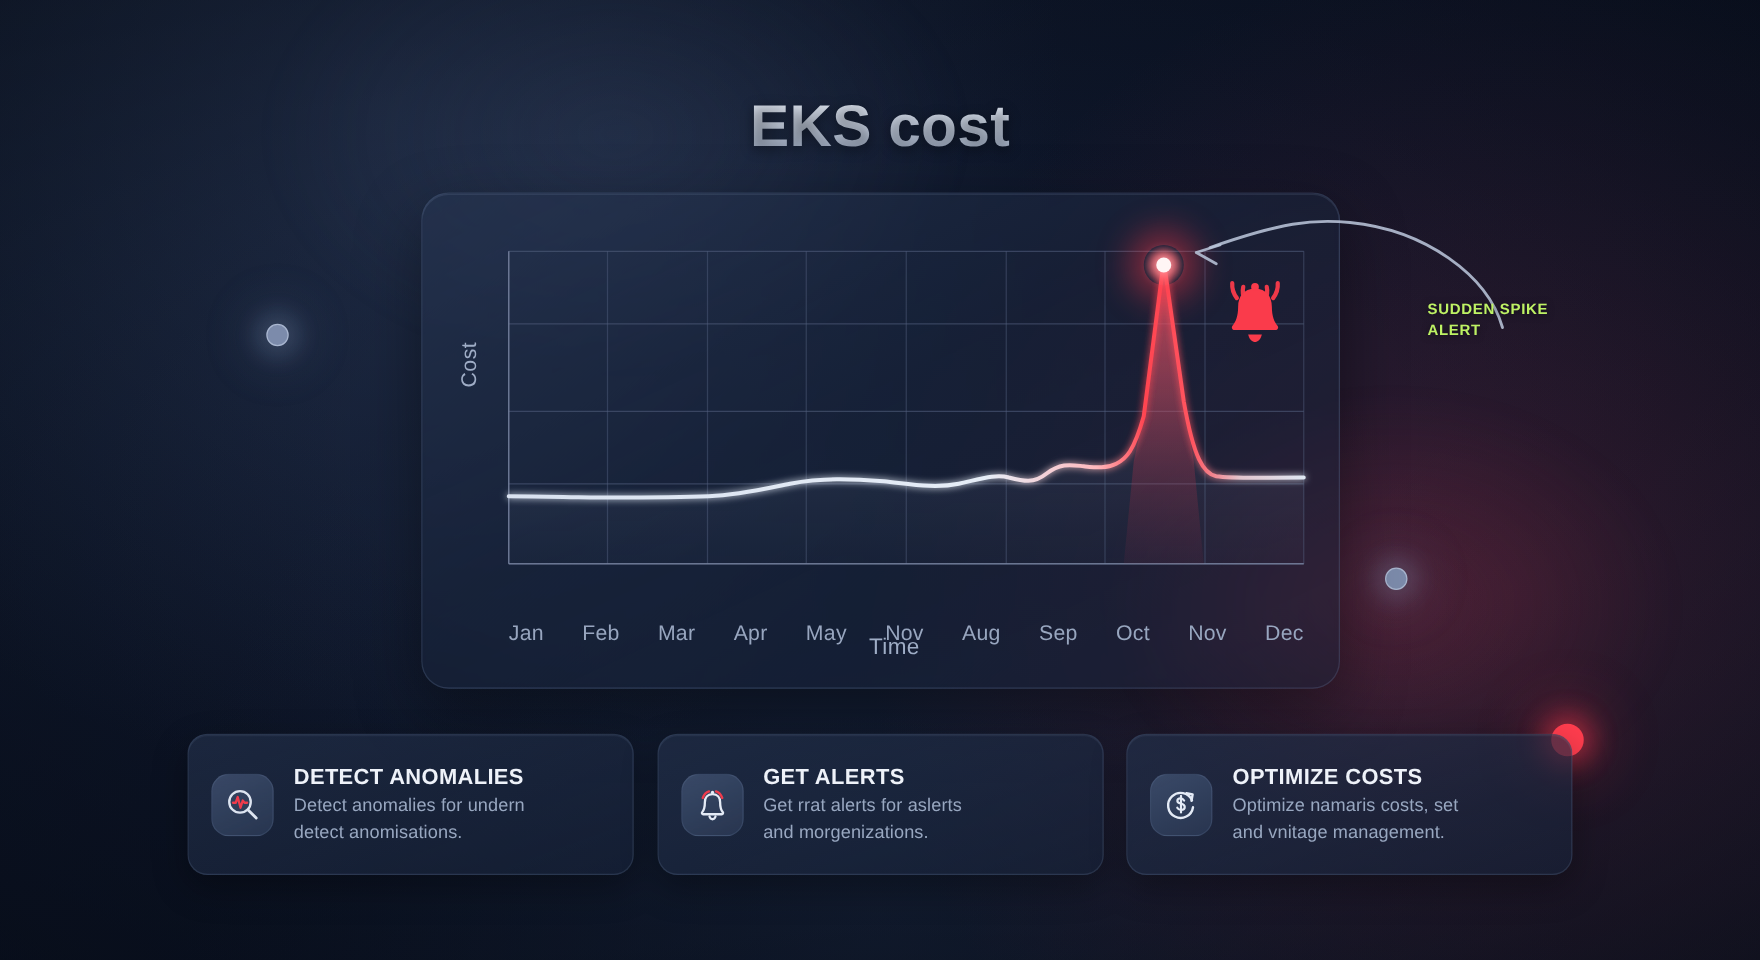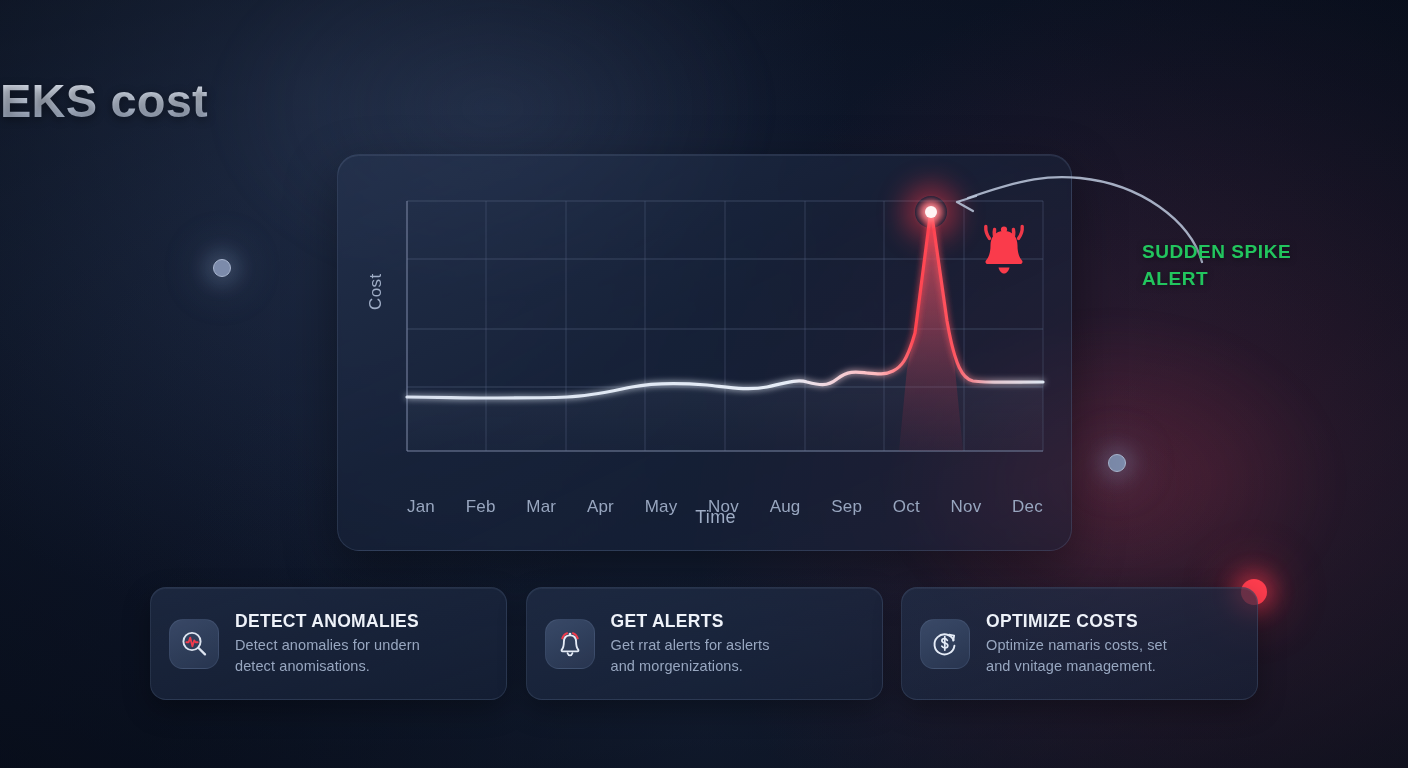--- a/index.html
+++ b/index.html
@@ -47,21 +47,21 @@
     background:#ff3d4e;
     box-shadow:0 0 20px 8px rgba(255,60,80,.45), 0 0 46px 20px rgba(255,50,70,.18);
   }
   #dot-1 { left:213px; top:259px; }
   #dot-2 { left:1108px; top:454px; }
   #dot-3 { left:1241px; top:579px; }
 
   
   #title {
     position:absolute; top:73px; left:0; width:100%;
-    text-align:left; z-index:3;
+    text-align:center; z-index:3;
     font-size:47px; font-weight:bold; letter-spacing:.2px;
     color:#cfd8e8;
     background:linear-gradient(180deg,#eef3fb 0%,#c3cee0 55%,#96a4bd 100%);
     -webkit-background-clip:text; background-clip:text;
     -webkit-text-fill-color:transparent;
     text-shadow:0 2px 10px rgba(0,0,0,.45);
   }
 
   
   #chart-panel {
@@ -106,22 +106,22 @@
     position:absolute; left:50%; top:50%; width:12px; height:12px;
     margin:-6px 0 0 -6px; border-radius:50%;
     background:#fff5f5; box-shadow:0 0 10px 3px rgba(255,180,185,.9);
   }
   #bell-icon-chart { position:absolute; left:972px; top:219px; z-index:5; }
 
   
   #arrow-svg { position:absolute; left:940px; top:158px; z-index:6; overflow:visible; }
   #annotation {
     position:absolute; left:1142px; top:239px; width:200px; z-index:6;
-    font-size:19px; font-weight:bold; line-height:1.42;
-    color:#22c55e; letter-spacing:.55px;
+    font-size:12px; font-weight:bold; line-height:1.42;
+    color:#bef264; letter-spacing:.55px;
     text-shadow:0 1px 6px rgba(0,0,0,.5);
   }
 
   
   #cards {
     position:absolute; left:150px; top:587px; width:1108px; height:113px;
     display:flex; justify-content:space-between; z-index:3;
   }
   .card {
     width:357px; height:113px; border-radius:16px;

